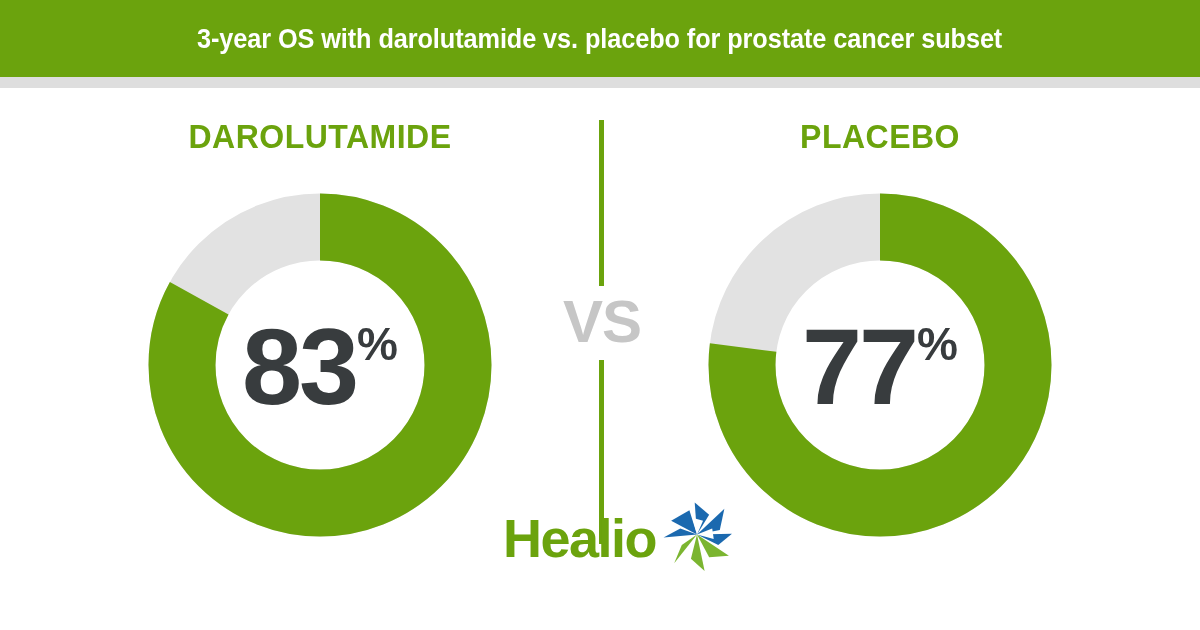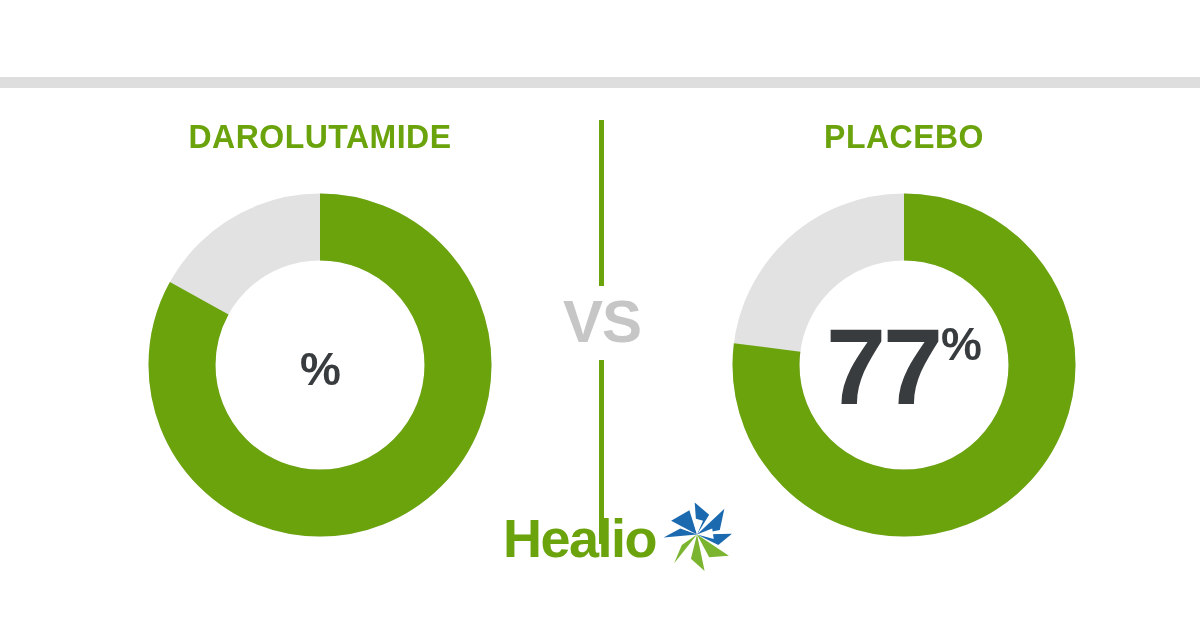--- a/index.html
+++ b/index.html
@@ -56,21 +56,21 @@
   }
 
   
   .panel {
     position: absolute;
     top: 120px;
     width: 400px;
     height: 430px;
   }
   .panel-left  { left: 120px; text-decoration: underline; }
-  .panel-right { left: 704px; }
+  .panel-right { left: 680px; }
 
   .panel-label {
     position: absolute;
     top: 0;
     left: 0;
     width: 400px;
     text-align: center;
     color: #6BA30D;
     font-family: "Liberation Sans Narrow", "Liberation Sans", sans-serif;
     font-weight: bold;
@@ -178,34 +178,38 @@
     top: -10px;
     width: 76px;
     height: 76px;
   }
 </style>
 </head>
 <body>
 
 <div id="infographic">
 
+  <div class="header-bar">
+    <div class="header-title">3-year OS with darolutamide vs. placebo for prostate cancer subset</div>
+  </div>
   <div class="header-underline"></div>
 
   <div class="panel panel-left">
     <div class="panel-label">DAROLUTAMIDE</div>
 
     <div class="donut-wrap">
       <svg class="donut-svg" viewBox="0 0 360 360">
 
         <circle cx="180" cy="180" r="138" fill="none" stroke="#E2E2E2" stroke-width="67"></circle>
 
         <circle cx="180" cy="180" r="138" fill="none" stroke="#6BA30D" stroke-width="67" stroke-dasharray="719.68 147.40" stroke-dashoffset="0" transform="rotate(-90 180 180)"></circle>
       </svg>
       <div class="donut-center">
         <div class="pct-group" style="color: rgb(56, 60, 62);">
+          <span class="pct-number">83</span>
           <span class="pct-symbol">%</span>
         </div>
       </div>
     </div>
   </div>
 
   <div class="divider-line divider-top"></div>
   <div class="vs-label">VS</div>
   <div class="divider-line divider-bottom"></div>
 

